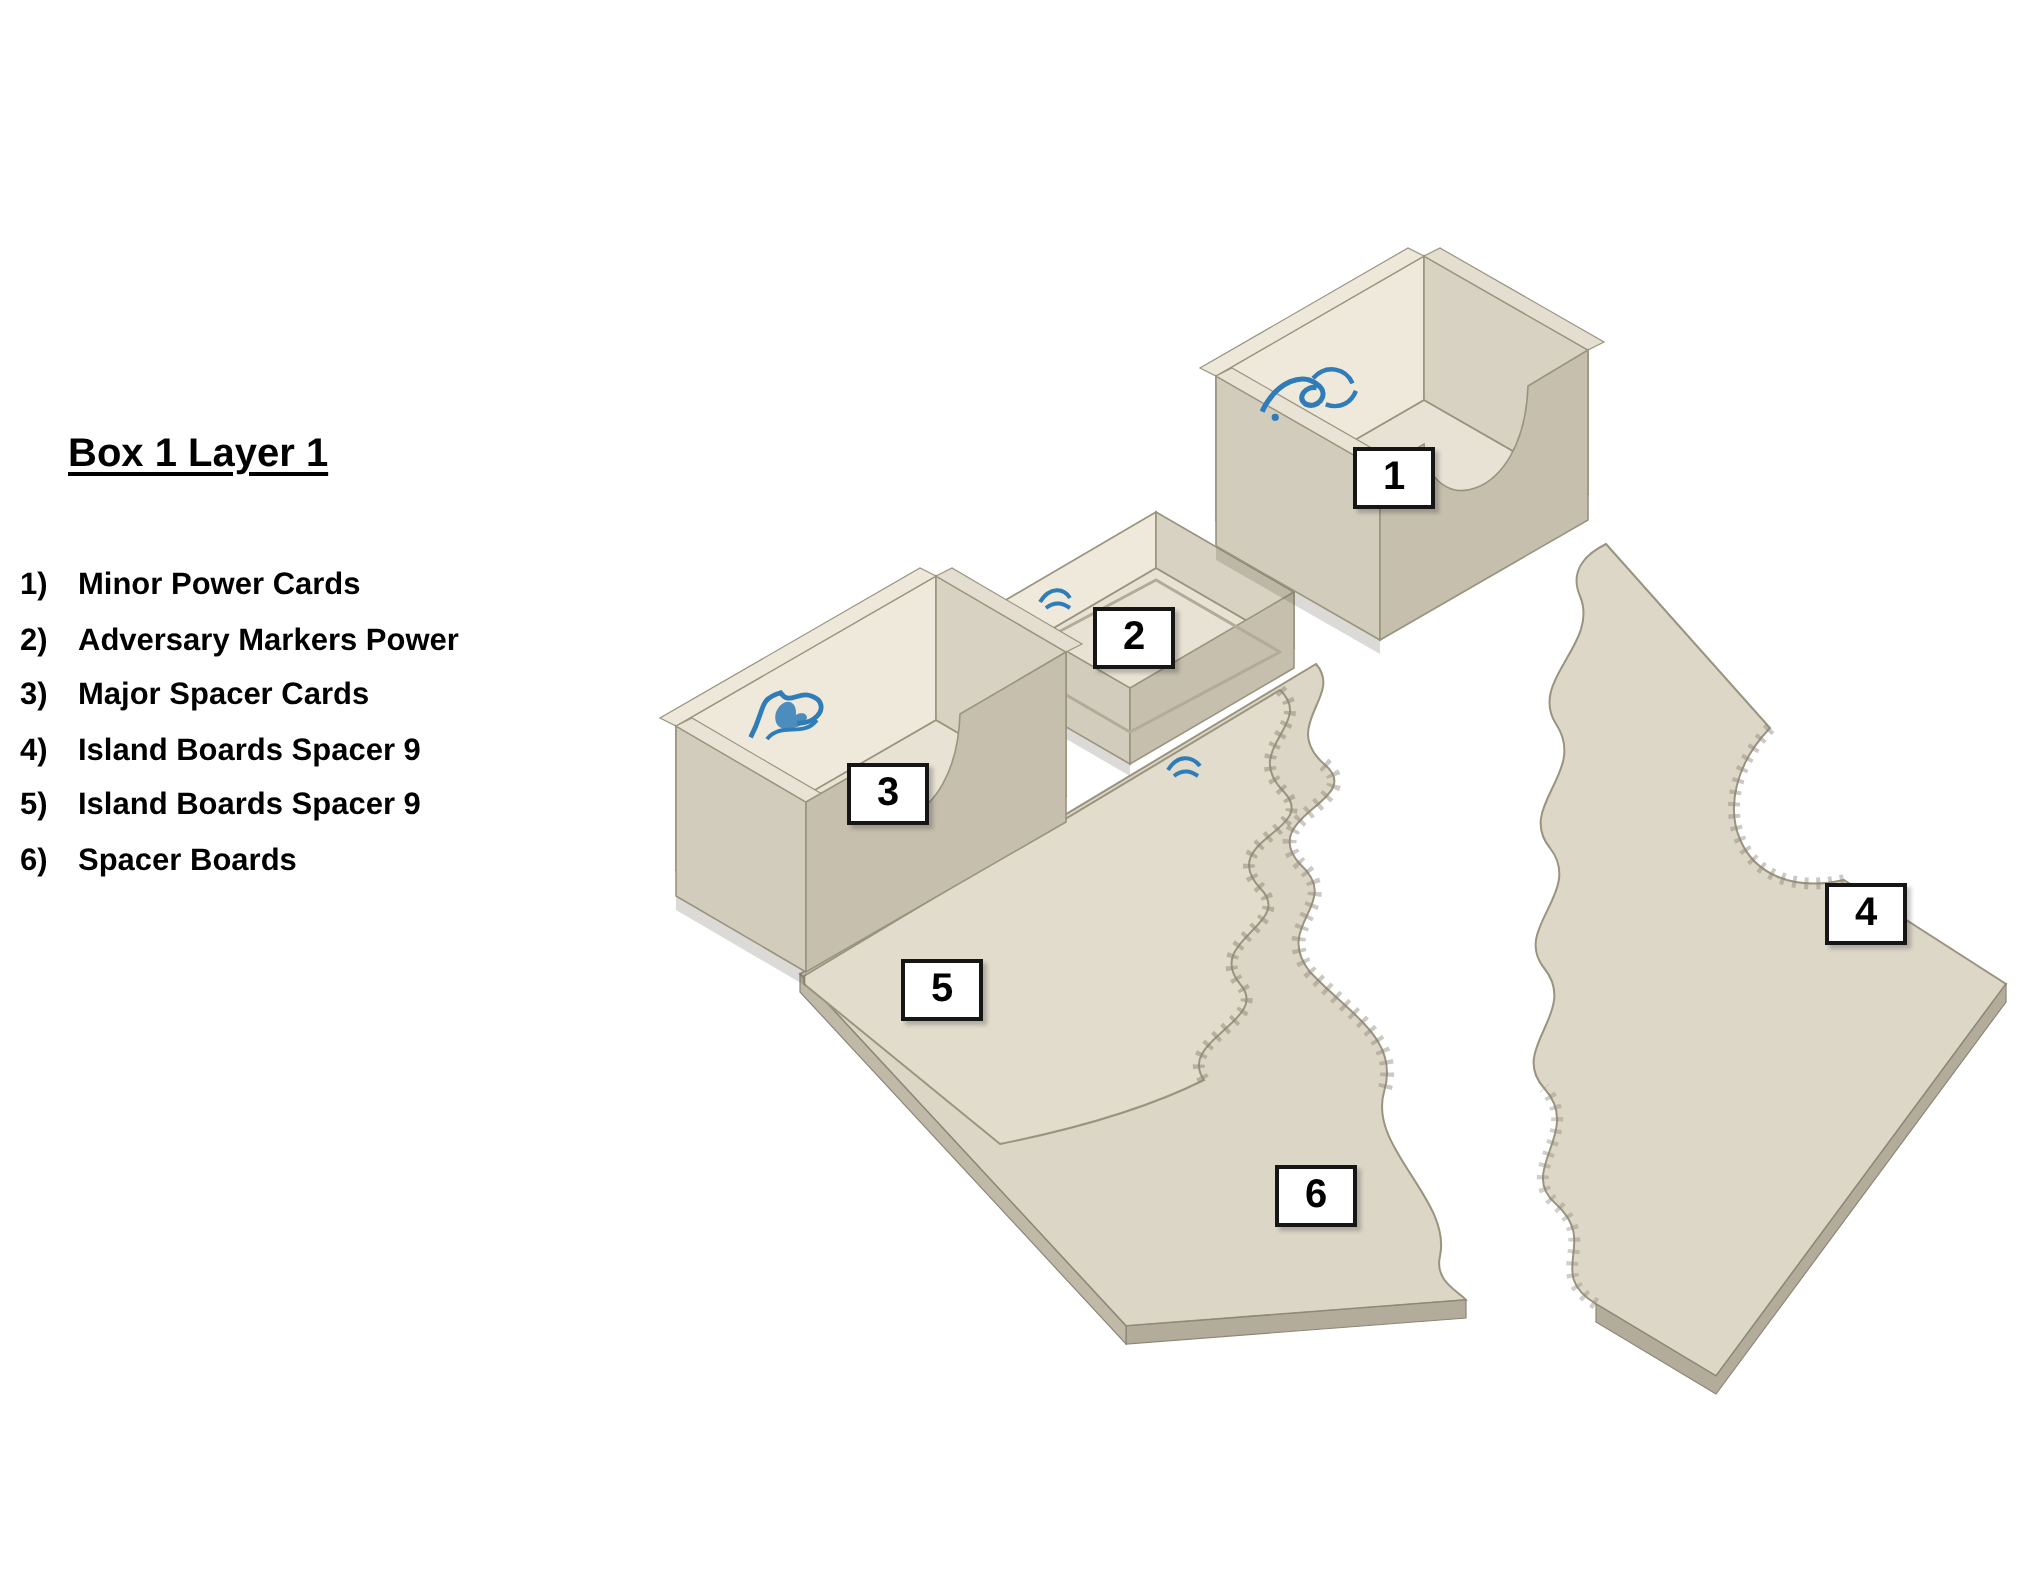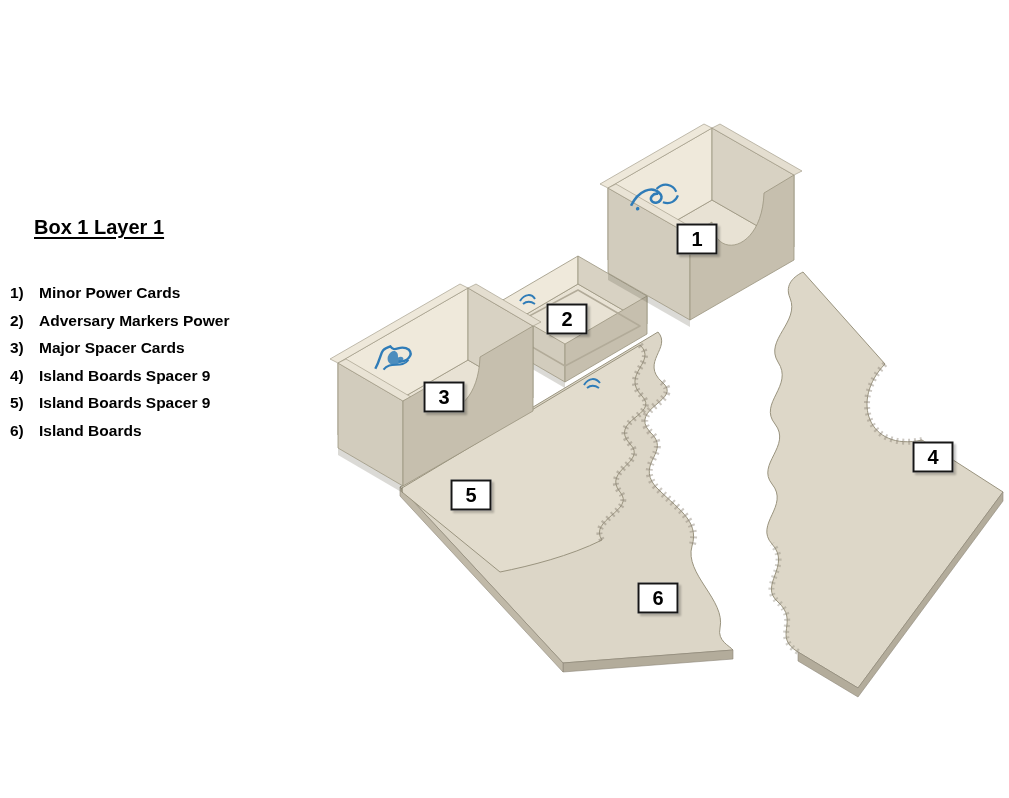--- a/index.html
+++ b/index.html
@@ -169,21 +169,21 @@
       <div class="legend-item">
         <span class="legend-num">4)</span>
         <span class="legend-label">Island Boards Spacer 9</span>
       </div>
       <div class="legend-item">
         <span class="legend-num">5)</span>
         <span class="legend-label">Island Boards Spacer 9</span>
       </div>
       <div class="legend-item">
         <span class="legend-num">6)</span>
-        <span class="legend-label">Island Boards</span>
+        <span class="legend-label">Spacer Boards</span>
       </div>
     </div>
   </div>
 
   <div class="callout" style="left: 697px; top: 239px;">1</div>
   <div class="callout" style="left: 567px; top: 319px;">2</div>
   <div class="callout" style="left: 444px; top: 397px;">3</div>
   <div class="callout" style="left: 933px; top: 457px;">4</div>
   <div class="callout" style="left: 471px; top: 495px;">5</div>
   <div class="callout" style="left: 658px; top: 598px;">6</div>

